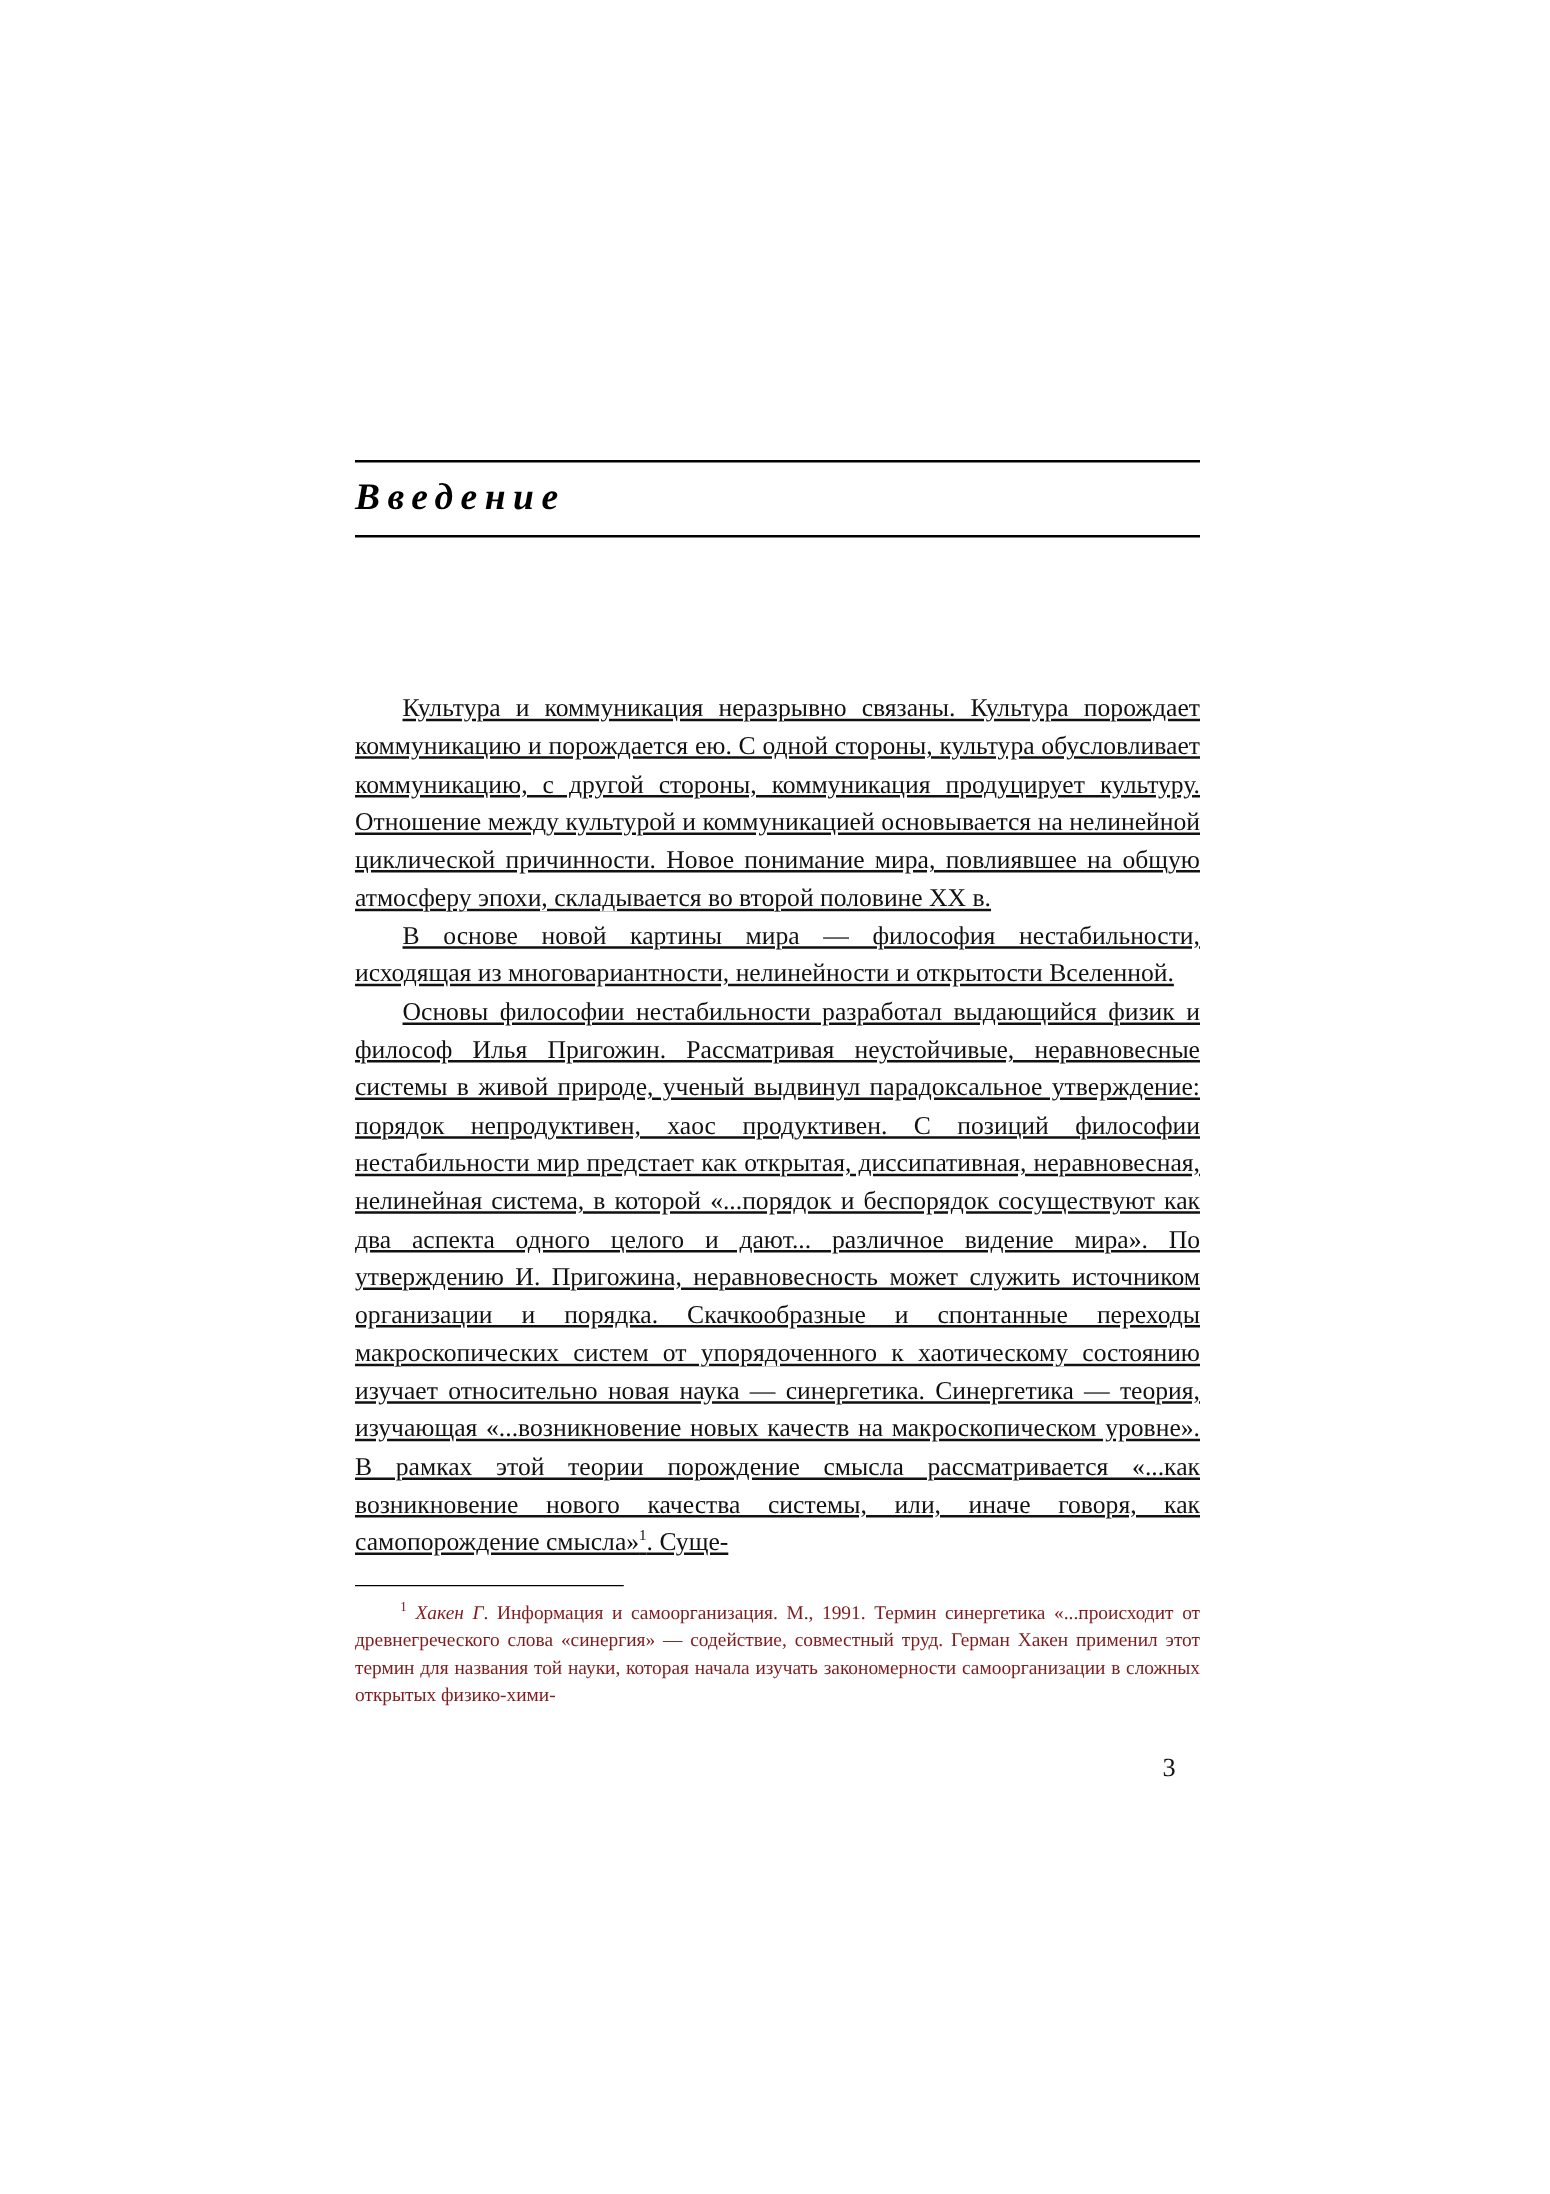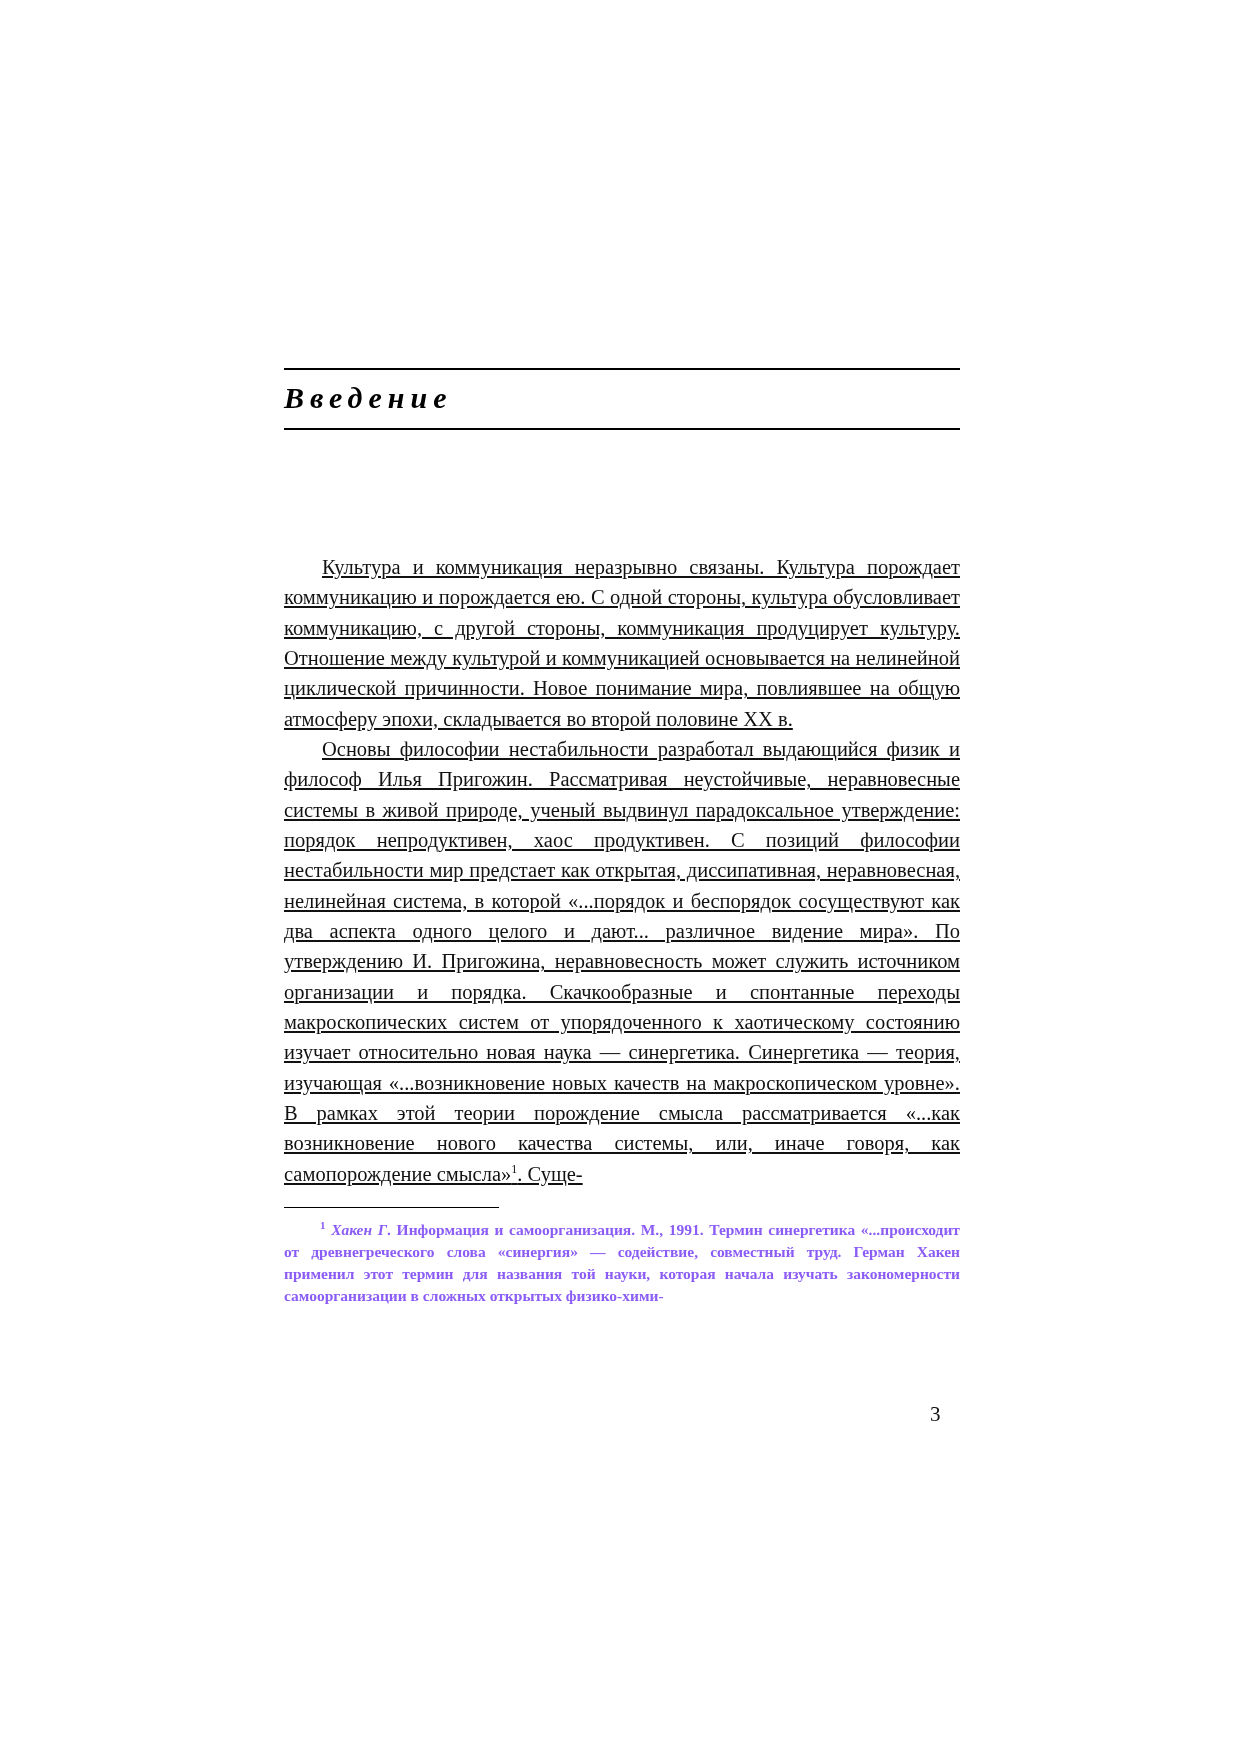--- a/index.html
+++ b/index.html
@@ -65,22 +65,21 @@
   .footnote-rule {
     width: 215px;
     height: 1px;
     background: #000000;
     margin-bottom: 10px;
   }
   .footnote {
     font-size: 15.5px;
     line-height: 1.42;
     text-align: justify;
-    color: #8b5cf6;
-    font-weight: bold;
+    color: #7f1d1d;
   }
   .footnote p {
     margin: 0;
     text-indent: 36px;
   }
   .fn-marker {
     font-size: 11px;
     vertical-align: super;
   }
   .fn-author {
@@ -105,20 +104,21 @@
 <div class="page">
 
   <div class="content">
 
     <div class="title-block">
       <h1>Введение</h1>
     </div>
 
     <div class="body-text">
       <p>Культура и коммуникация неразрывно связаны. Культура порождает коммуникацию и порождается ею. С одной стороны, культура обусловливает коммуникацию, с другой стороны, коммуникация продуцирует культуру. Отношение между культурой и коммуникацией основывается на нелинейной циклической причинности. Новое понимание мира, повлиявшее на общую атмосферу эпохи, складывается во второй половине XX в.</p>
+      <p>В основе новой картины мира — философия нестабильности, исходящая из многовариантности, нелинейности и открытости Вселенной.</p>
       <p><span>Основы философии нестабильности разработал выдающийся физик и философ Илья Пригожин. Рассматривая неустойчивые, неравновесные системы в живой природе, ученый выдвинул парадоксальное утверждение: порядок непродуктивен, хаос продуктивен. С позиций философии нестабильности мир предстает как открытая, диссипативная, неравновесная, нелинейная система, в которой «...порядок и беспорядок сосуществуют как два аспекта одного целого и дают... различное видение мира». По утверждению И. Пригожина, неравновесность может служить источником организации и порядка. Скачкообразные и спонтанные переходы макроскопических систем от упорядоченного к хаотическому состоянию изучает относительно новая наука — синергетика. Синергетика — теория, изучающая «...возникновение новых качеств на макроскопическом уровне». В рамках этой теории порождение смысла рассматривается «...как возникновение нового качества системы, или, иначе говоря, как самопорождение смысла»</span><sup class="ref">1</sup><span>. Суще-</span></p>
     </div>
 
     <div class="footnote-area">
       <div class="footnote-rule"></div>
       <div class="footnote">
         <p><span class="fn-marker">1</span> <span class="fn-author">Хакен Г</span><span>. Информация и самоорганизация. М., 1991. Термин синергетика «...происходит от древнегреческого слова «синергия» — содействие, совместный труд. Герман Хакен применил этот термин для названия той науки, которая начала изучать закономерности самоорганизации в сложных открытых физико-хими-</span></p>
       </div>
     </div>
 

